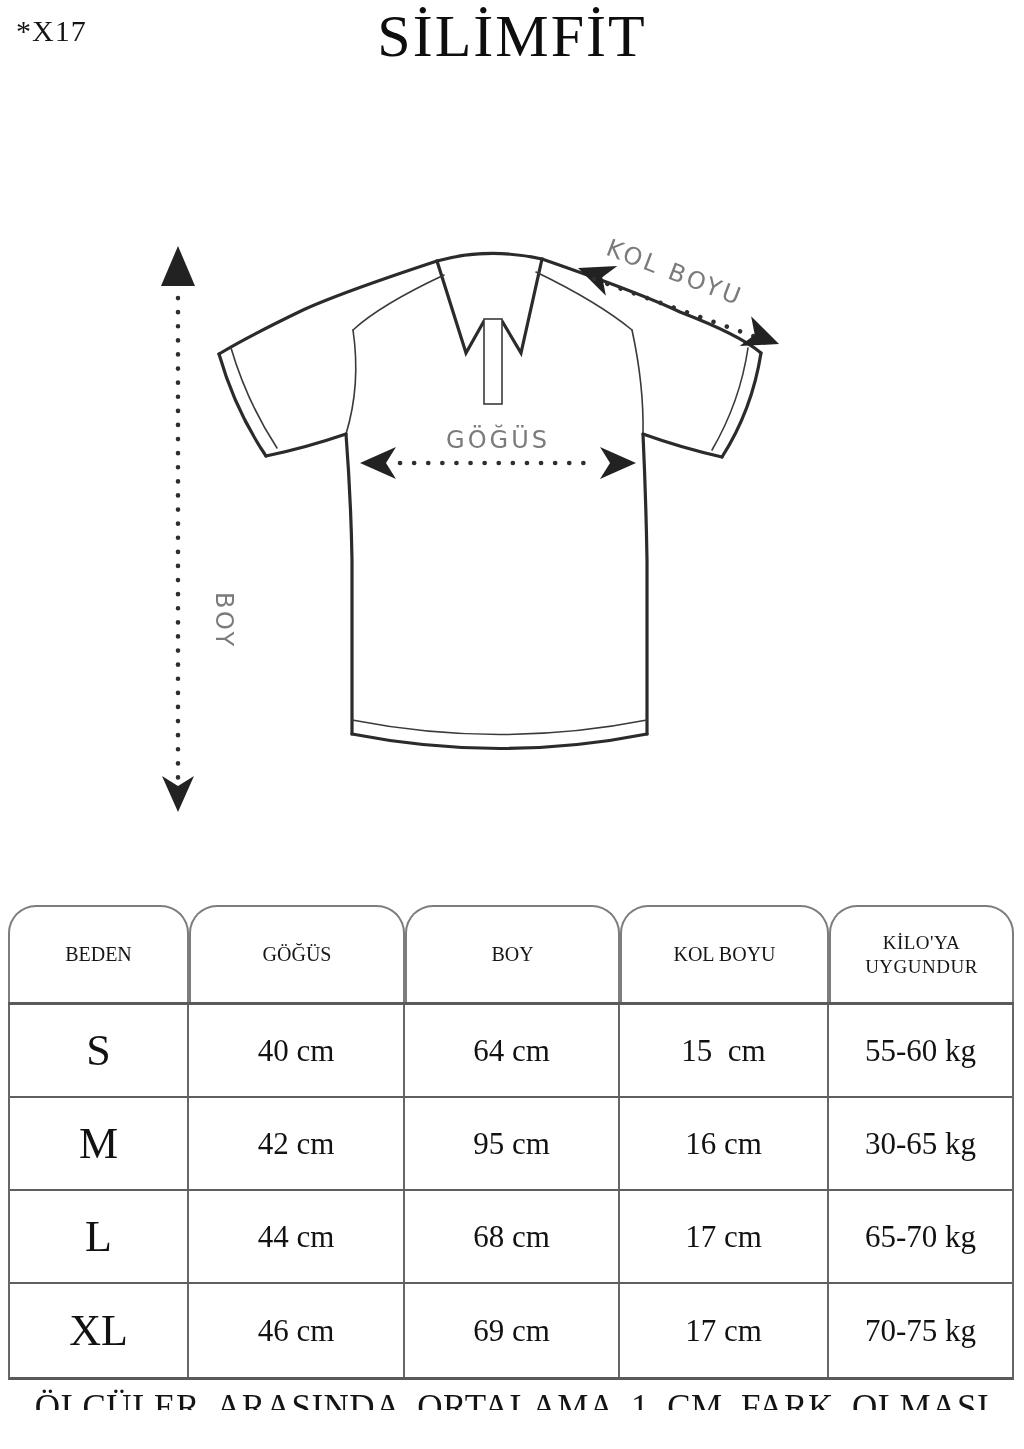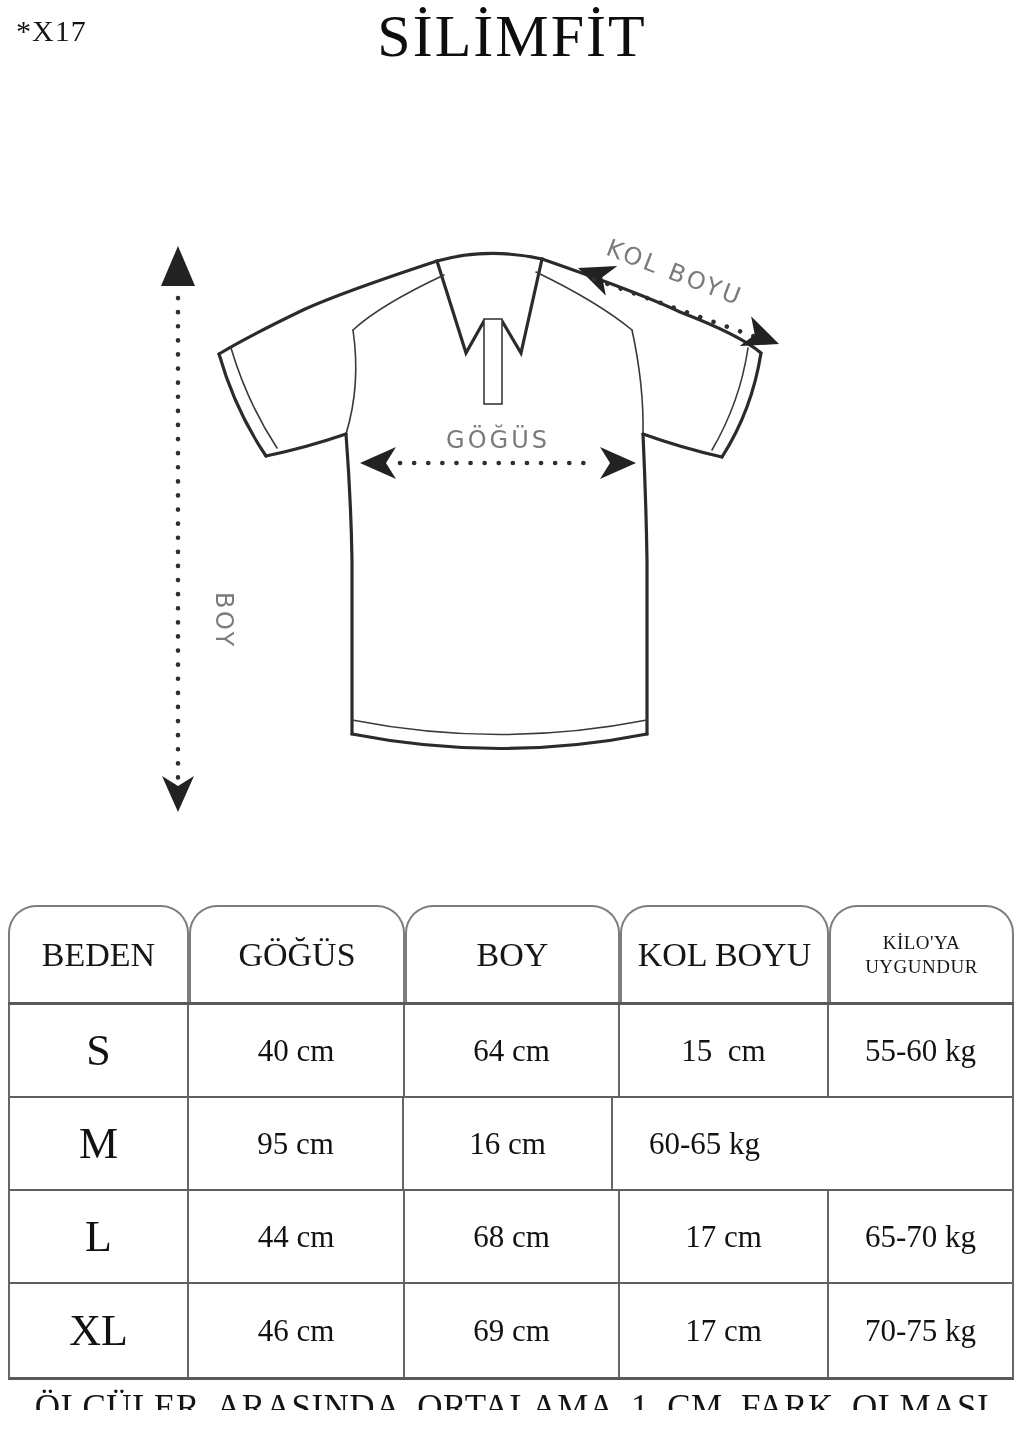--- a/index.html
+++ b/index.html
@@ -66,21 +66,21 @@
   .tab {
     box-sizing: border-box;
     border: 2px solid #7d7d7d;
     border-bottom: none;
     border-radius: 28px 28px 0 0;
     background: #ffffff;
     display: flex;
     align-items: center;
     justify-content: center;
     text-align: center;
-    font-size: 34px;
+    font-size: 20px;
     color: #161616;
   }
   .tab.small { font-size: 19px; line-height: 1.25; letter-spacing: 0.5px; }
   .tab.small .inner { max-width: 130px; }
   .w1 { width: 181px; } .w2 { width: 216px; } .w3 { width: 215px; } .w4 { width: 209px; } .w5 { width: 185px; }
   .tgrid {
     border-left: 2px solid #666666;
     border-right: 2px solid #666666;
     border-bottom: 3px solid #5a5a5a;
     box-sizing: border-box;
@@ -202,23 +202,24 @@
     <div class="tgrid">
       <div class="trow">
         <div class="cell size g1">S</div>
         <div class="cell g2">40 cm</div>
         <div class="cell g3">64 cm</div>
         <div class="cell g4">15  cm</div>
         <div class="cell g5">55-60 kg</div>
       </div>
       <div class="trow">
         <div class="cell size g1">M</div>
+        <div class="cell g2">42 cm</div>
         <div class="cell g3">95 cm</div>
         <div class="cell g4">16 cm</div>
-        <div class="cell g5">60-65 kg</div>
+        <div class="cell g5">30-65 kg</div>
       </div>
       <div class="trow">
         <div class="cell size g1">L</div>
         <div class="cell g2">44 cm</div>
         <div class="cell g3">68 cm</div>
         <div class="cell g4">17 cm</div>
         <div class="cell g5">65-70 kg</div>
       </div>
       <div class="trow">
         <div class="cell size g1">XL</div>

